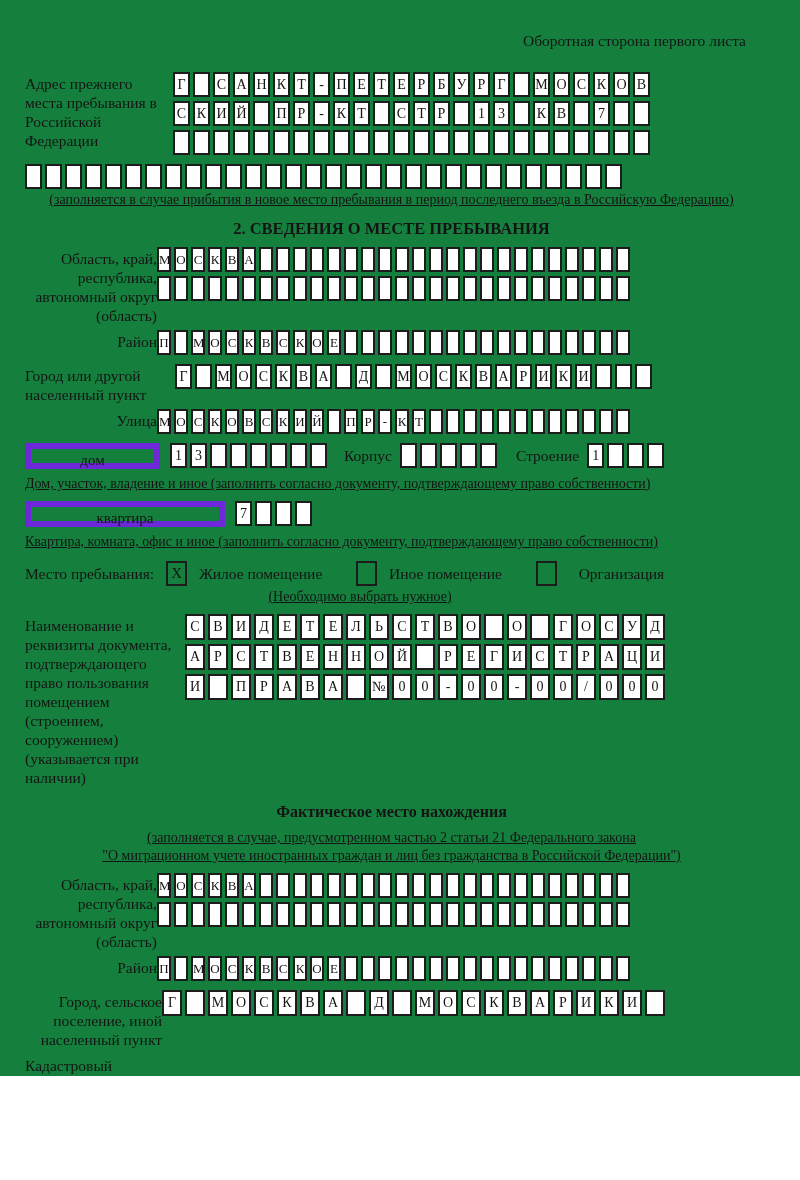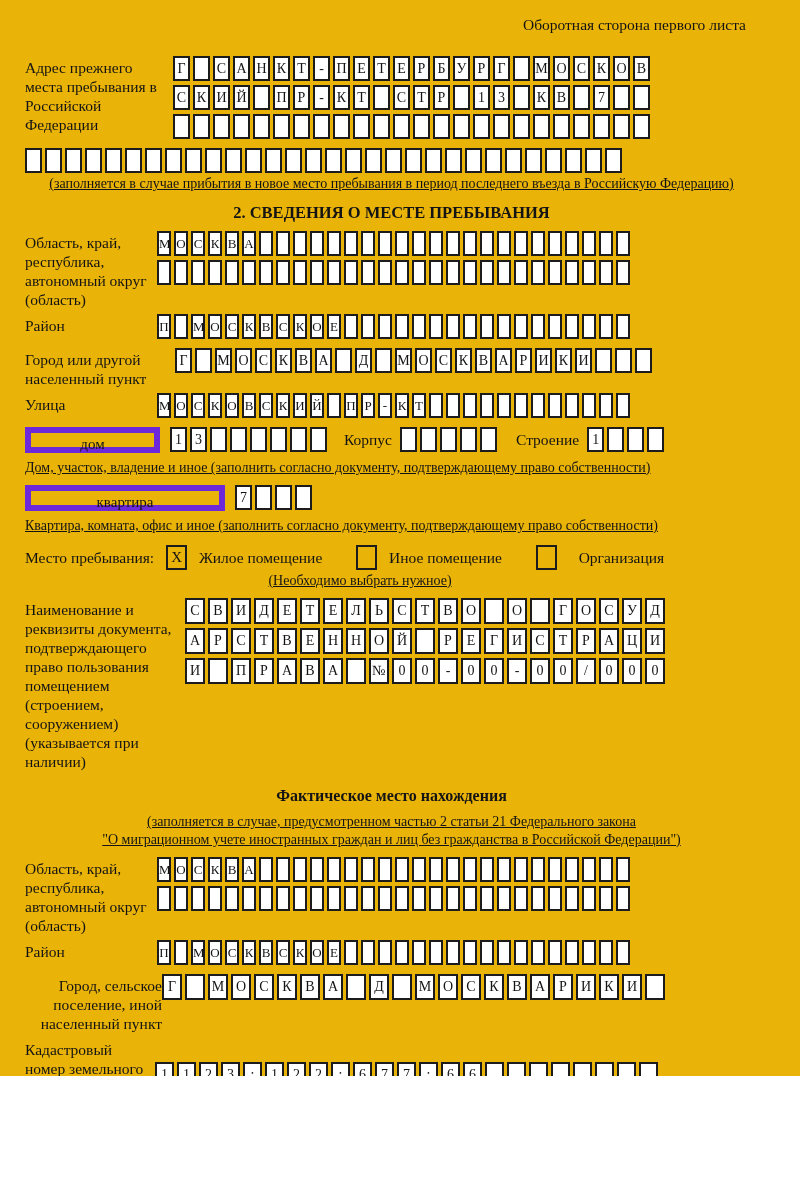--- a/index.html
+++ b/index.html
@@ -1,26 +1,26 @@
 <!DOCTYPE html>
 <html><head>
 <meta charset="utf-8">
 <style>
   * { margin:0; padding:0; box-sizing:border-box; }
   html,body { background:#fff; }
   .page {
-    width:800px; height:1076px; background:#eab308; color:#141414;
+    width:800px; height:1076px; background:#15803d; color:#141414;
     font-family:"Liberation Serif", serif; font-size:15.5px;
-    padding:16px 42px 0 25px; position:relative; overflow:hidden;
+    padding:32px 42px 0 25px; position:relative; overflow:hidden;
   }
   .hdr { text-align:right; font-size:15.5px; margin-bottom:22px; padding-right:12px; }
 
   .frow { display:flex; align-items:flex-start; margin-bottom:5px; }
   .lbl { flex-shrink:0; font-size:15.5px; line-height:19px; padding-top:2px; }
-  .w148 { width:148px; } .w132 { width:132px; } .w150 { width:150px; }
+  .w148 { width:148px; } .w132 { width:132px;text-align:right; } .w150 { width:150px; }
   .w160 { width:160px; } .w137 { width:137px;text-align:right; } .w130 { width:130px; }
 
   .cellrow { white-space:nowrap; margin-bottom:4px; line-height:0; }
   .cell {
     display:inline-block; border:2px solid #1c1c1c; background:#fff;
     text-align:center; vertical-align:top; font-family:"Liberation Serif", serif;
   }
   .cells-std .cell { width:17px; height:25px; line-height:21px; margin-right:3px; font-size:14px; }
   .cells-sm  .cell { width:14px; height:25px; line-height:21px; margin-right:3px; font-size:13px; }
   .cells-doc .cell { width:20px; height:26px; line-height:22px; margin-right:3px; font-size:14px; }

